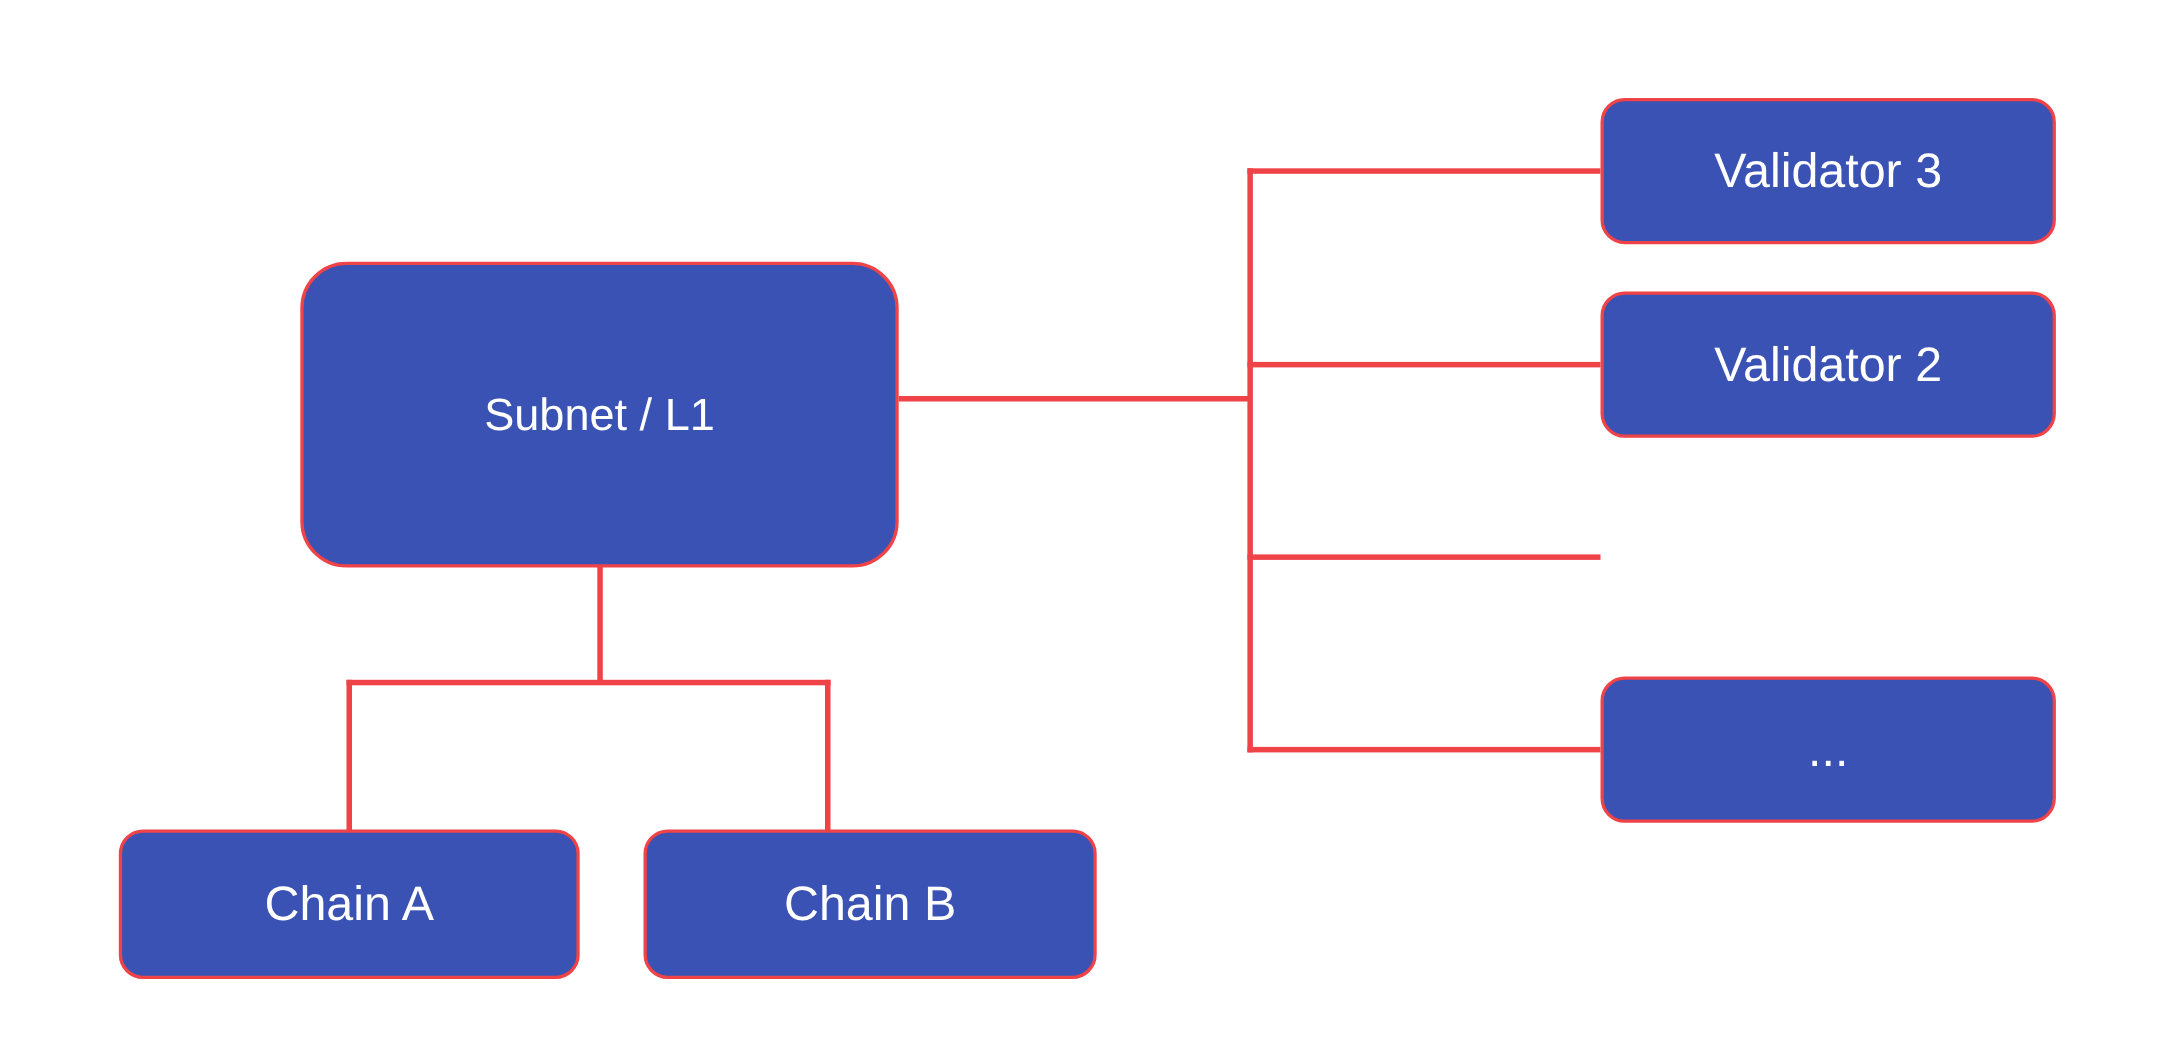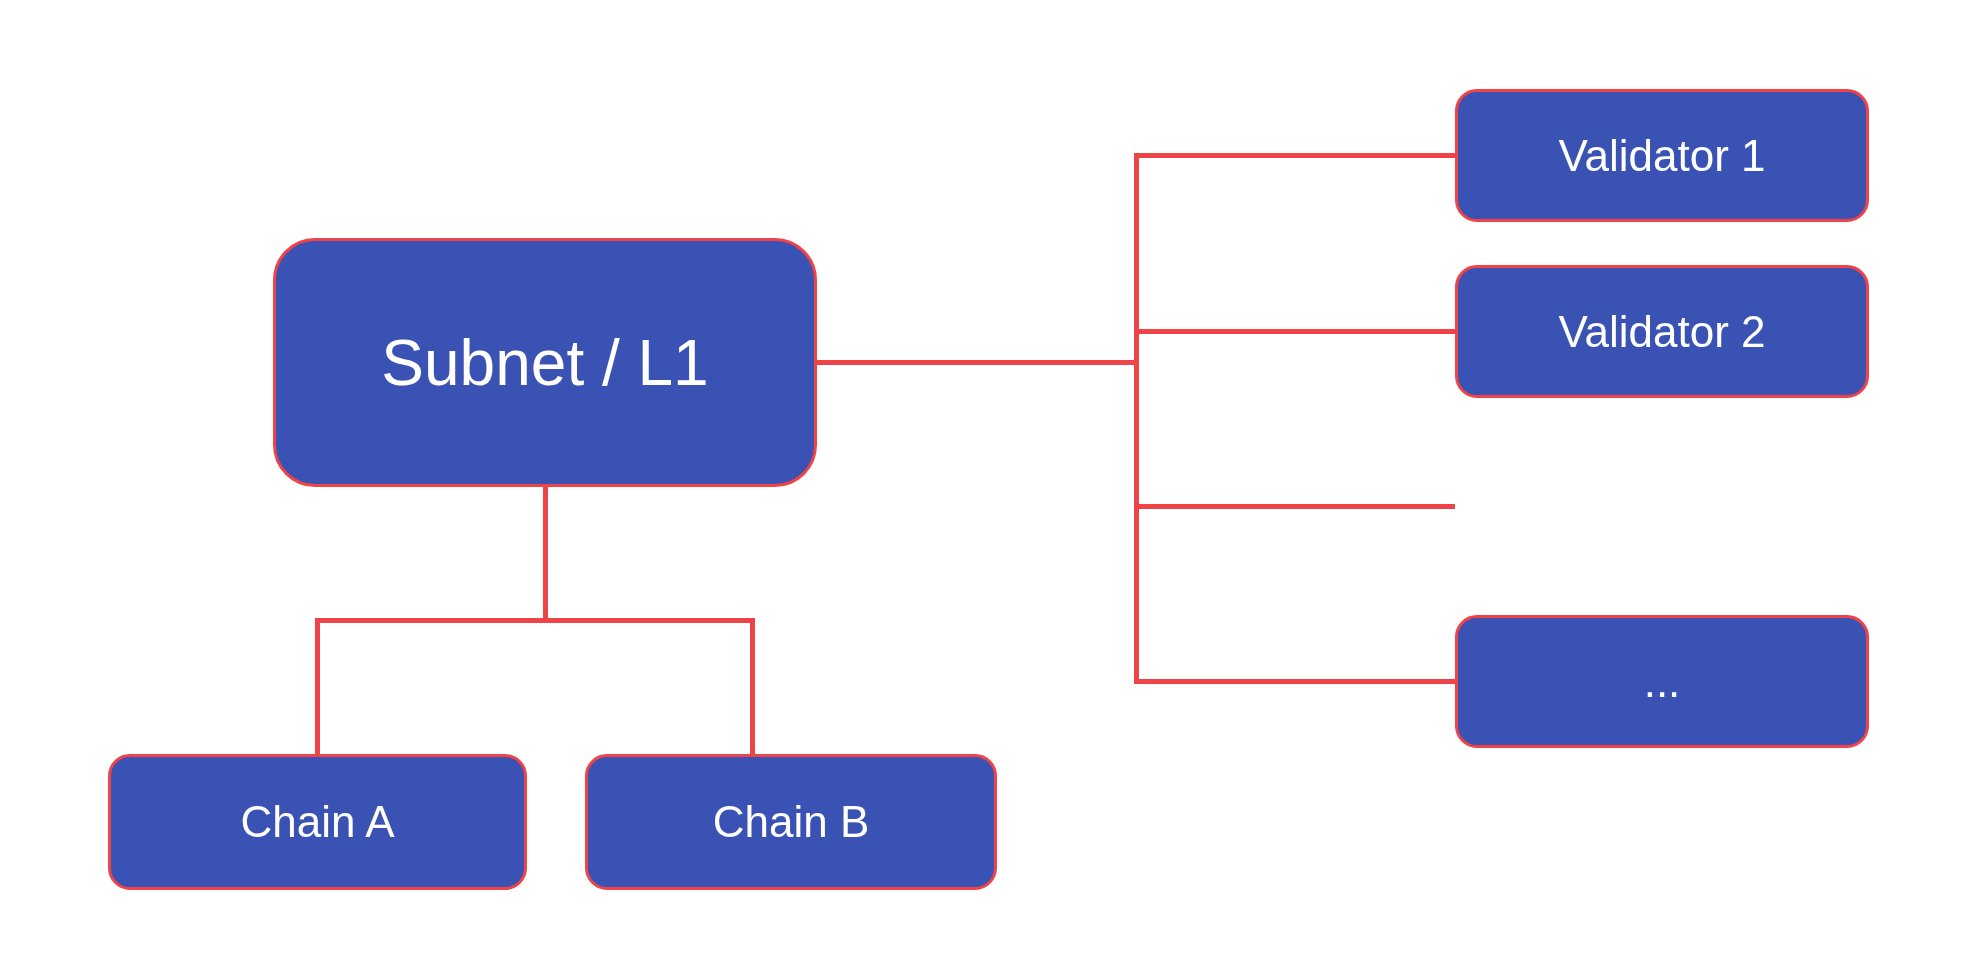--- a/index.html
+++ b/index.html
@@ -22,23 +22,23 @@
     box-sizing: border-box;
     color: #ffffff;
     display: flex;
     align-items: center;
     justify-content: center;
     text-align: center;
     line-height: 1;
   }
   .node.root {
     left: 273px; top: 238px;
-    width: 544px; height: 249px;
+    width: 544px; height: 278px;
     border-radius: 42px;
-    font-size: 64px;
+    font-size: 41px;
   }
   .node.small {
     width: 414px; height: 133px;
     border-radius: 22px;
     font-size: 44px;
   }
   .node.chain-a { left: 108px; top: 754px; width: 419px; height: 136px; }
   .node.chain-b { left: 585px; top: 754px; width: 412px; height: 136px; }
   .node.v1 { left: 1455px; top: 89px; }
   .node.v2 { left: 1455px; top: 265px; }
@@ -77,20 +77,20 @@
   <div class="line tbar"></div>
   <div class="line drop-chain-a"></div>
   <div class="line drop-chain-b"></div>
 
   <div class="node root">Subnet / L1</div>
 
   <div class="node small chain-a">Chain A</div>
 
   <div class="node small chain-b">Chain B</div>
 
-  <div class="node small v1">Validator 1</div>
+  <div class="node small v1">Validator 3</div>
 
   <div class="node small v2">Validator 2</div>
 
 
   <div class="node small v4">...</div>
 
 </div>
 
 </body></html>

